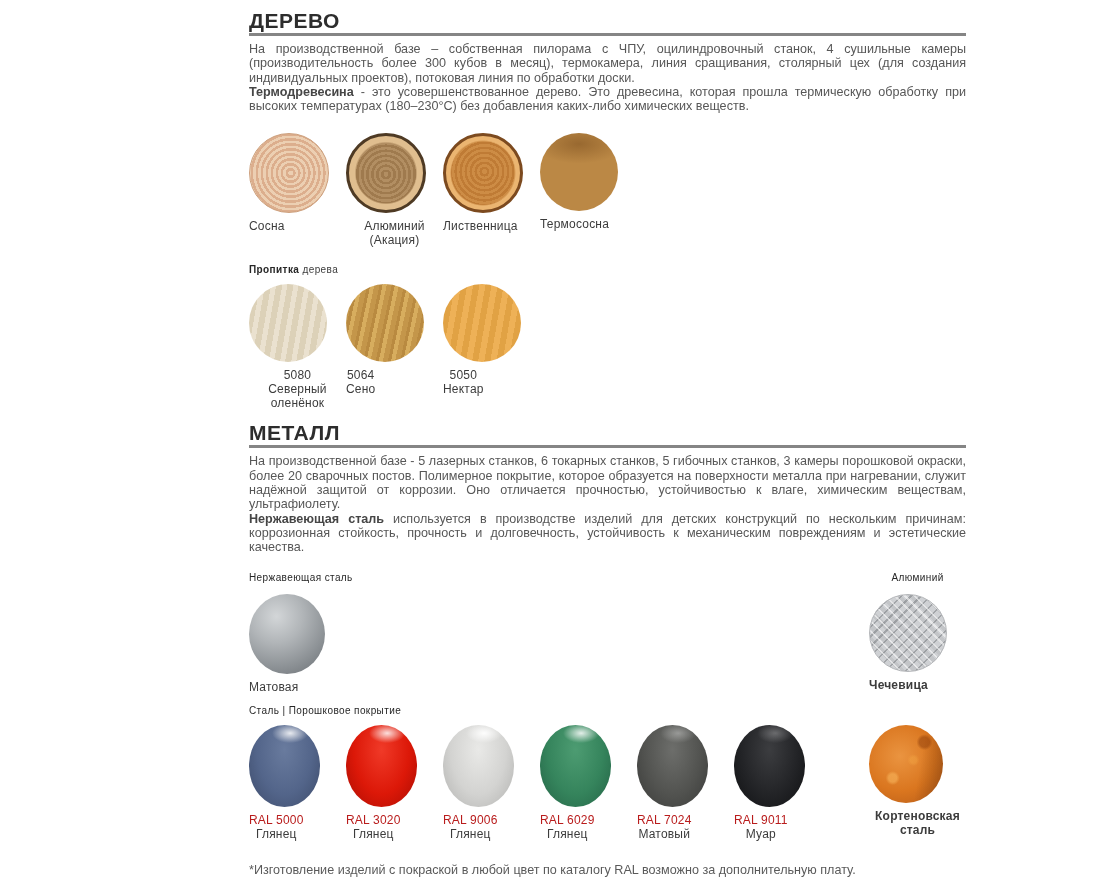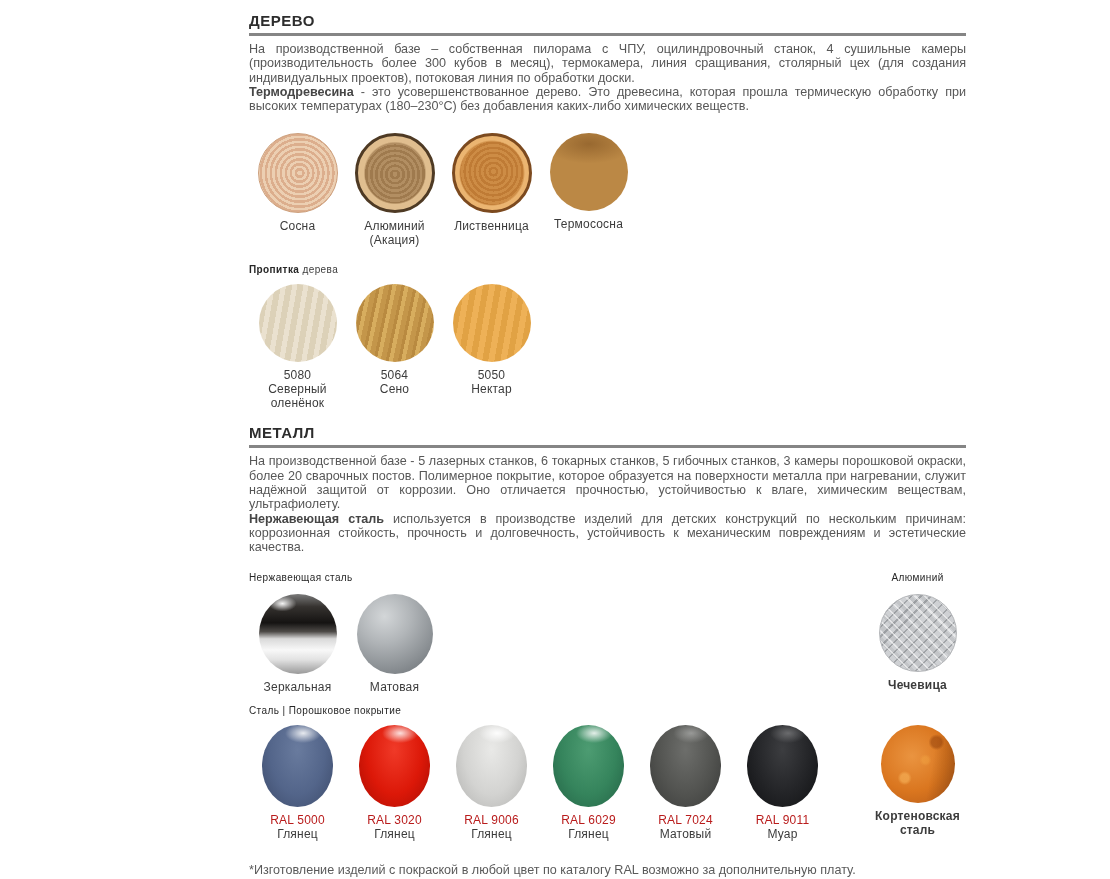--- a/index.html
+++ b/index.html
@@ -1,30 +1,30 @@
 <!DOCTYPE html>
 <html><head>
 <meta charset="utf-8">
 <style>
   html,body{margin:0;padding:0;background:#ffffff;}
   .page{position:relative;width:1110px;height:879px;background:#ffffff;overflow:hidden;
         font-family:"Liberation Sans",sans-serif;color:#4f4f4f;}
   .content{position:absolute;left:249px;top:0;width:717px;}
 
-  .section-title{padding-top:12px;font-size:15px;font-weight:bold;color:#2d2d2d;letter-spacing:.5px;line-height:17px;}
+  .section-title{padding-top:12px;font-size:21px;font-weight:bold;color:#2d2d2d;letter-spacing:.5px;line-height:17px;}
   .rule{height:3px;background:#858585;margin-top:4px;}
   p.body{margin:6px 0 0 0;font-size:12.6px;line-height:14.3px;text-align:justify;color:#575757;}
   .b{font-weight:bold;color:#464646;}
 
   .sub-title{margin-top:14px;font-size:10px;color:#272727;letter-spacing:.4px;line-height:17px;}
   .sub-title .light{font-weight:normal;color:#3c3c3c;}
   .sub-title .strong{font-weight:bold;}
 
   .swatch-row{display:flex;align-items:flex-start;}
-  .cell{width:97px;display:flex;flex-direction:column;align-items:center;flex:0 0 auto;}
+  .cell{width:97px;display:flex;flex-direction:column;align-items:flex-start;flex:0 0 auto;}
   .push-right{margin-left:auto;font-weight:bold;}
   .cap{margin-top:6px;font-size:12px;line-height:14px;color:#3c3c3c;text-align:center;letter-spacing:.2px;}
   .cap .one-line{white-space:nowrap;}
   .cap .code-bold{font-weight:normal;color:#b91c1c;}
 
   
   .circle{width:78px;height:78px;border-radius:50%;flex:0 0 auto;}
   .c-pine{background:
       radial-gradient(circle, rgba(255,255,255,0) 0 78%, rgba(165,113,78,.38) 92%),
       repeating-radial-gradient(circle at 52% 50%, #eccfb2 0 2.5px, #dcae8d 2.5px 5px);
@@ -145,24 +145,20 @@
     <p class="body">На производственной базе - 5 лазерных станков, 6 токарных станков, 5 гибочных станков, 3 камеры порошковой окраски, более 20 сварочных постов. Полимерное покрытие, которое образуется на поверхности металла при нагревании, служит надёжной защитой от коррозии. Оно отличается прочностью, устойчивостью к влаге, химическим веществам, ультрафиолету.</p>
     <p class="body" style="margin-top:0;"><span class="b">Нержавеющая сталь</span><span> используется в производстве изделий для детских конструкций по нескольким причинам: коррозионная стойкость, прочность и долговечность, устойчивость к механическим повреждениям и эстетические качества.</span></p>
 
     <div class="heading-row">
       <div class="sub-title" style="margin-top:0;">Нержавеющая сталь</div>
       <div class="sub-title heading-right" style="margin-top:0;">Алюминий</div>
     </div>
 
     <div class="swatch-row mt-row-steel">
       <div class="cell">
-        <div class="s-mirror"></div>
-        <div class="cap one-line">Зеркальная</div>
-      </div>
-      <div class="cell">
         <div class="s-matte"></div>
         <div class="cap one-line">Матовая</div>
       </div>
       <div class="cell push-right">
         <div class="c-lentil"></div>
         <div class="cap one-line">Чечевица</div>
       </div>
     </div>
 
     <div class="sub-title" style="margin-top:8px;">Сталь | Порошковое покрытие</div>

